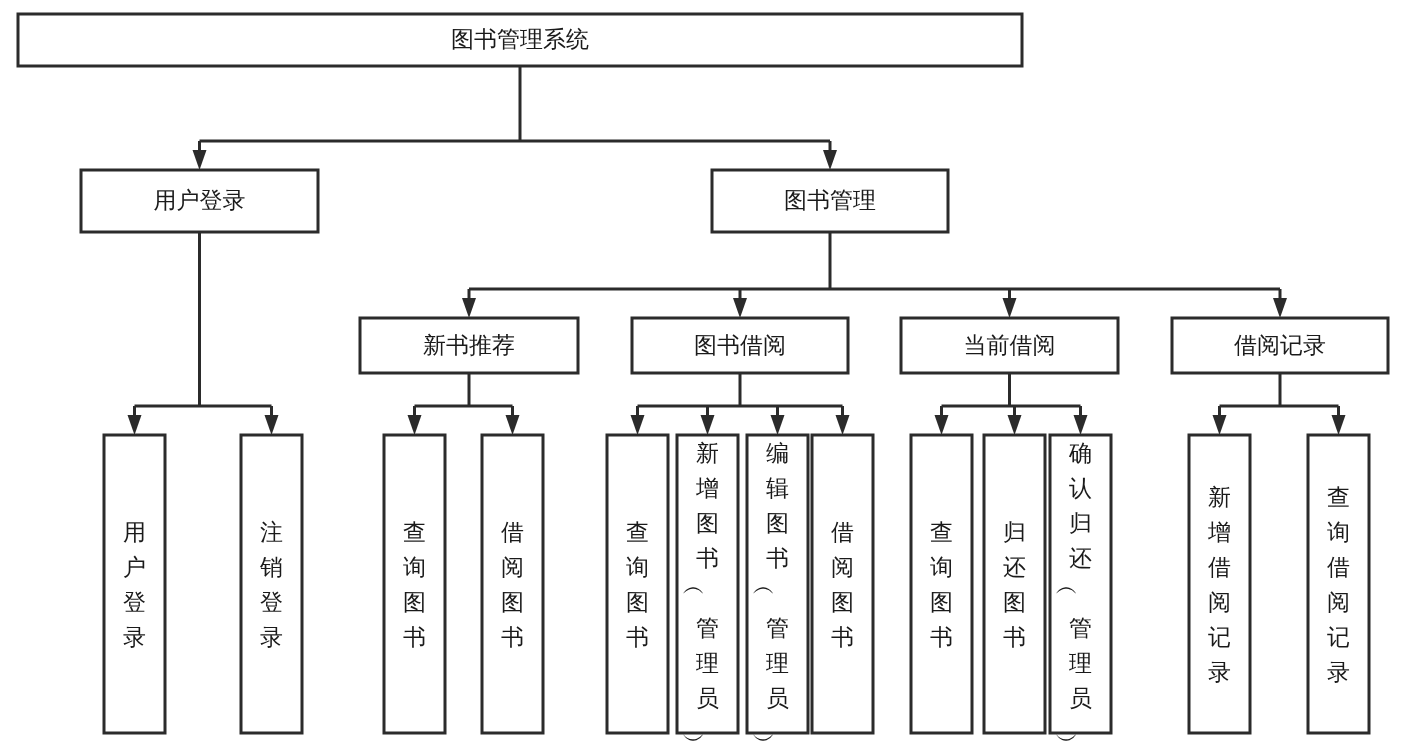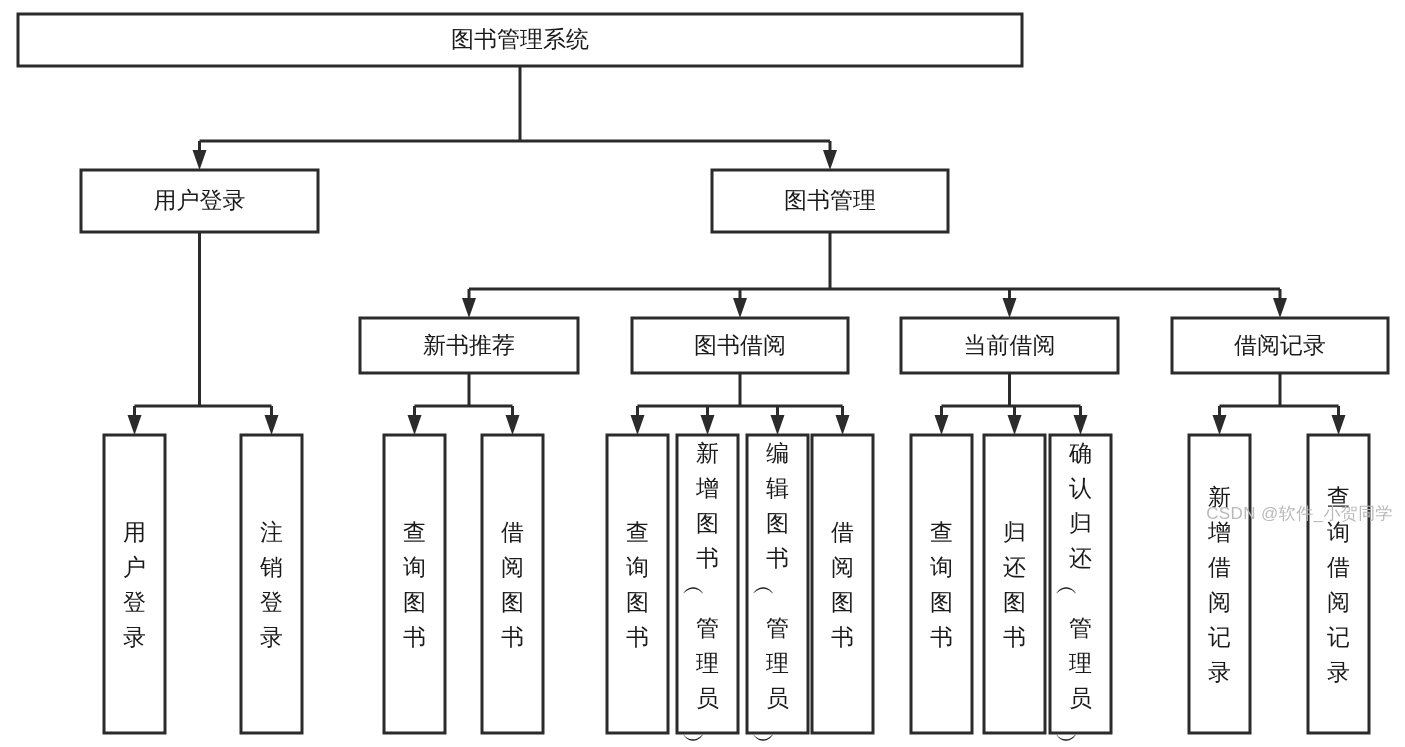--- a/index.html
+++ b/index.html
@@ -205,15 +205,14 @@
           <rect x="1189" y="435" width="61" height="298" class="node-rect"></rect>
           <text x="1219.5" class="node-label-v" y="505"><tspan x="1219.5" dy="0">新</tspan><tspan x="1219.5" dy="35">增</tspan><tspan x="1219.5" dy="35">借</tspan><tspan x="1219.5" dy="35">阅</tspan><tspan x="1219.5" dy="35">记</tspan><tspan x="1219.5" dy="35">录</tspan></text>
         </g>
         <g>
           <rect x="1308" y="435" width="61" height="298" class="node-rect"></rect>
           <text x="1338.5" class="node-label-v" y="505"><tspan x="1338.5" dy="0">查</tspan><tspan x="1338.5" dy="35">询</tspan><tspan x="1338.5" dy="35">借</tspan><tspan x="1338.5" dy="35">阅</tspan><tspan x="1338.5" dy="35">记</tspan><tspan x="1338.5" dy="35">录</tspan></text>
         </g>
       </g>
   </svg>
 
-  <div class="watermark-text">CSDN @软件_小贺同学</div>
 
 </div>
 
 </body></html>

